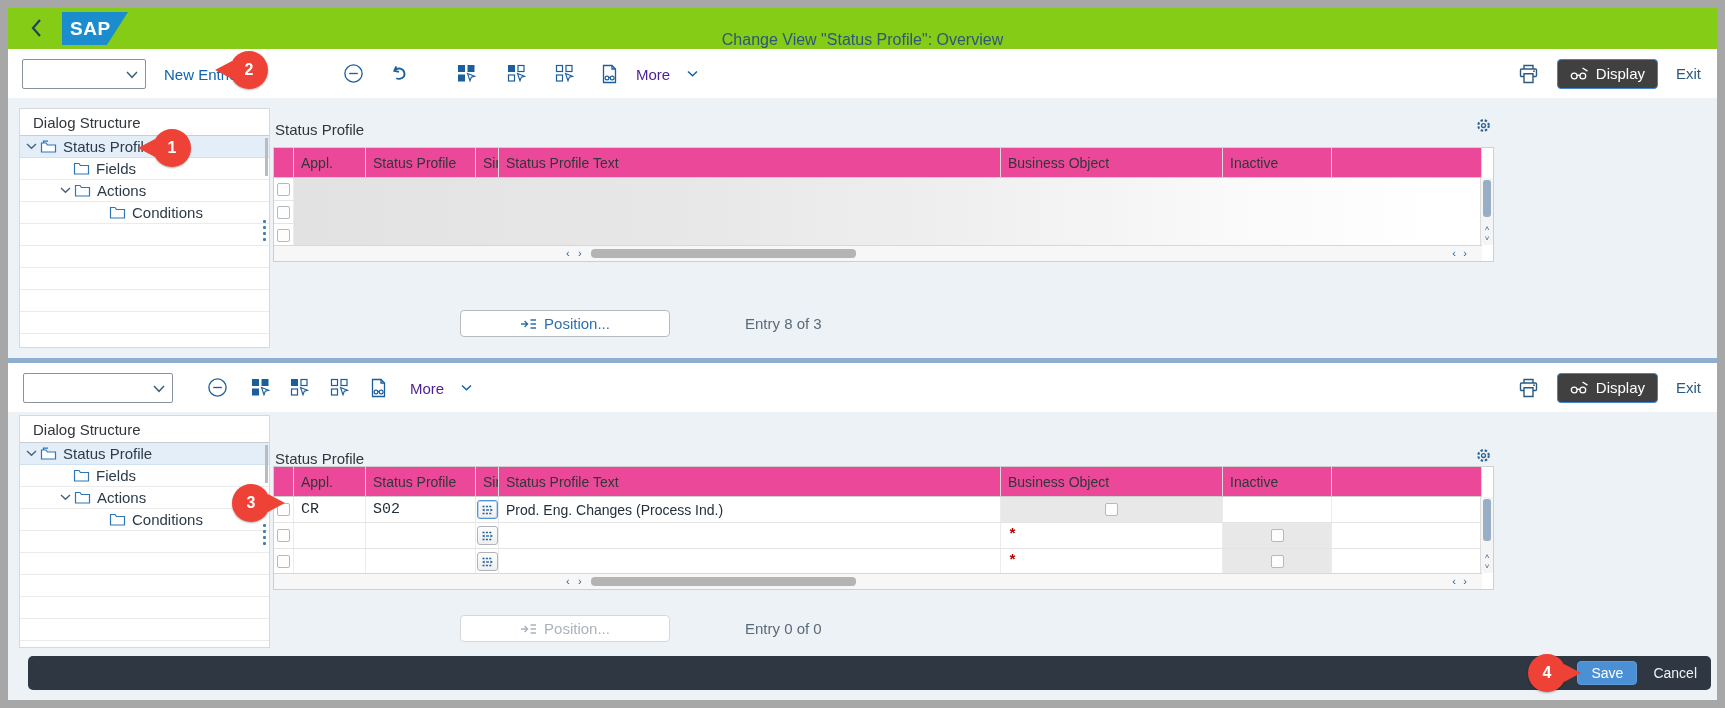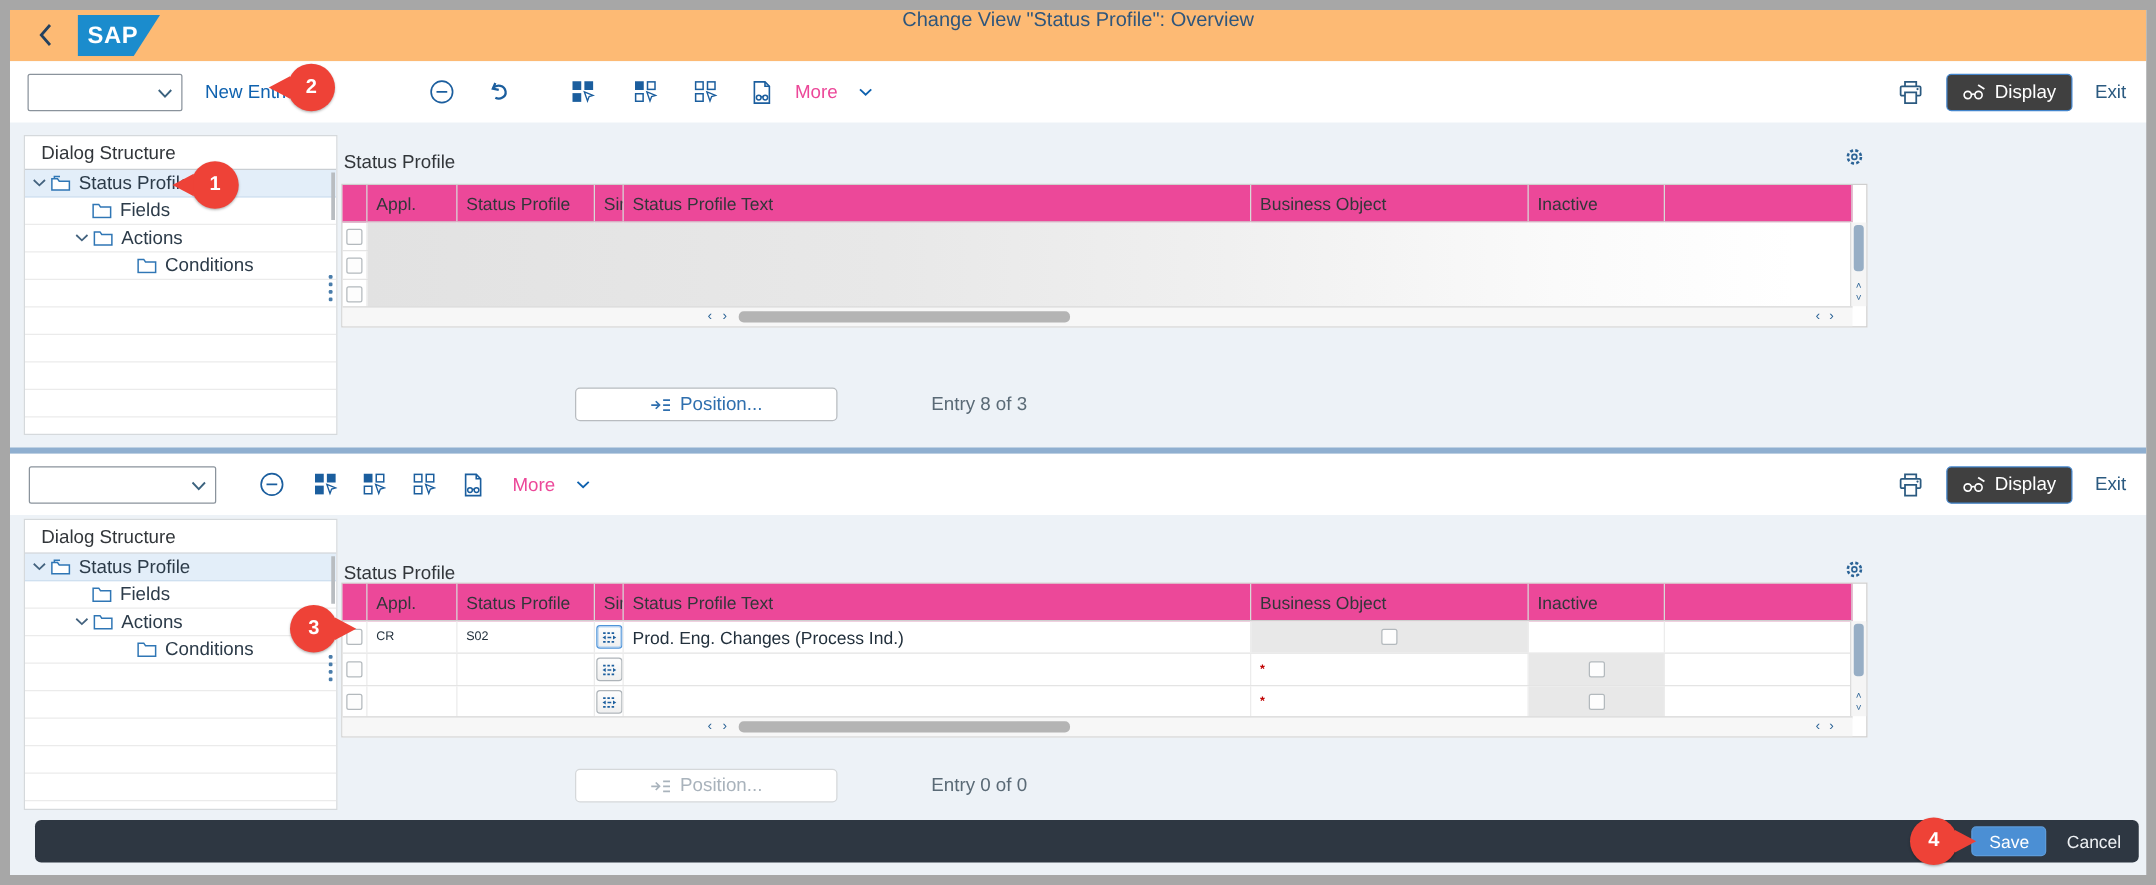--- a/index.html
+++ b/index.html
@@ -1,38 +1,38 @@
 <!DOCTYPE html>
 <html><head>
 <meta charset="utf-8">
 <style>
   *{margin:0;padding:0;box-sizing:border-box;font-family:"Liberation Sans",sans-serif}
   body{background:#888;}
   .root{position:relative;width:1725px;height:708px;background:#a7a7a7;overflow:hidden}
   .inner{position:absolute;left:8px;top:8px;width:1709px;height:692px;background:#edf2f7;overflow:hidden}
 
   
-  .appbar{position:absolute;left:0;top:0;width:100%;height:41px;background:#fdba74;display:flex;align-items:flex-start}
+  .appbar{position:absolute;left:0;top:0;width:100%;height:41px;background:#84cc16;display:flex;align-items:flex-end}
   .back{position:absolute;left:16px;top:8px;width:24px;height:24px;display:flex;align-items:center;justify-content:center;color:#24415f;cursor:pointer}
   .saplogo{position:absolute;left:54px;top:4px;width:66px;height:33px;background:#1b8ccd;clip-path:polygon(0 0,100% 0,68% 100%,0 100%);color:#fff;font-weight:bold;font-size:19px;display:flex;align-items:center;padding-left:8px;letter-spacing:.5px}
   .apptitle{width:100%;text-align:center;color:#2f567c;font-size:16px}
 
   
   .toolbar{position:absolute;left:0;width:100%;height:49px;background:#fff}
   .tb1{top:41px}.tb2{top:355px}
   .combo{position:absolute;top:50%;transform:translateY(-50%);height:30px;background:#fff;border:1px solid #8a939c;border-radius:2px}
   .tb1 .combo{left:14px;width:124px}
   .tb2 .combo{left:15px;width:150px}
   .combo svg{position:absolute;right:7px;top:11px}
   .tlink{position:absolute;top:50%;transform:translateY(-50%);color:#0f62af;font-size:15px;white-space:nowrap;cursor:pointer}
   .tb1 .new-entries{left:156px}
   .ticon{position:absolute;top:50%;transform:translateY(-50%);width:22px;height:22px;display:flex;align-items:center;justify-content:center;color:#1b5e9e;cursor:pointer}
   .tb1 .i-minus{left:334px}.tb1 .i-undo{left:380px}.tb1 .i-sel1{left:447px}.tb1 .i-sel2{left:497px}.tb1 .i-sel3{left:545px}.tb1 .i-doc{left:590px}.tb1 .more{left:628px}
   .tb2 .i-minus{left:198px}.tb2 .i-sel1{left:241px}.tb2 .i-sel2{left:280px}.tb2 .i-sel3{left:320px}.tb2 .i-doc{left:359px}.tb2 .more{left:402px}
-  .more{position:absolute;top:50%;transform:translateY(-50%);display:flex;align-items:center;gap:17px;color:#ec4899;font-size:15px;cursor:pointer}
+  .more{position:absolute;top:50%;transform:translateY(-50%);display:flex;align-items:center;gap:17px;color:#4c1d95;font-size:15px;cursor:pointer}
   .tb-right{position:absolute;right:16px;top:0;height:100%;display:flex;align-items:center;gap:18px}
   .printer{color:#2b5a80;display:flex;cursor:pointer}
   .display-btn{height:30px;padding:0 12px;background:#404040;border:1px solid #4385cc;border-radius:4px;color:#fff;font-size:15px;display:flex;align-items:center;gap:7px;cursor:pointer}
   .exit{color:#2b5a80;font-size:15px;cursor:pointer}
 
   
   .content{position:absolute;left:0;width:100%}
   .c1{top:90px;height:260px}
   .c2{top:404px;height:244px}
   .split{position:absolute;left:0;top:350px;width:100%;height:5px;background:#8fafd0}
@@ -62,21 +62,21 @@
   .c1 .gear{top:20px}.c2 .gear{top:36px}
   .tbl{position:absolute;left:0;width:1221px;background:#fff;border:1px solid #cfcfcf}
   .c1 .tbl{top:49px;height:115px}
   .c2 .tbl{top:54px;height:124px}
   .grid{display:grid;grid-template-columns:20px 72px 110px 23px 502px 222px 109px 1fr;width:1208px}
   .thead{height:30px;background:#ec4899;border-bottom:1px solid #cfcfcf}
   .hc{border-right:1px solid #d8d8d8;display:flex;align-items:center;padding-left:7px;font-size:14px;color:#32363a;overflow:hidden;white-space:nowrap}
   .trw{border-bottom:1px solid #e4e4e4}
   .c1 .trw{height:23px}.c2 .trw{height:26px}
   .tc{border-right:1px solid #ececec;display:flex;align-items:center;padding-left:7px;font-size:14px;color:#22303c;overflow:hidden;white-space:nowrap}
-  .mono{font-family:Liberation Sans, sans-serif;font-size:10px}
+  .mono{font-family:Liberation Mono, monospace;font-size:15px}
   .req{color:#c00000;font-weight:bold}
   .selc{justify-content:center;padding:0}
   .cb{width:13px;height:13px;border:1px solid #b3b9bd;border-radius:2px;background:#fdfdfd;display:inline-block}
   .inactive-c{background:#e8e8e8;justify-content:center;padding:0}
   .simc{justify-content:center;padding:0}
   .simbtn{width:21px;height:19px;border:1px solid #aeb4b9;border-radius:3px;background:linear-gradient(#fdfdfd,#efefef);display:flex;align-items:center;justify-content:center;color:#1b5e9e;cursor:pointer}
   .simbtn.focus{border-color:#4f94d9;box-shadow:inset 0 0 0 1px #bcd7f2}
   .tbody1{position:relative}
   .blurrows{position:absolute;left:20px;top:0;width:1188px;height:69px;background:linear-gradient(90deg,#e2e2e2 0%,#e8e8e8 35%,#f0f0f0 58%,#fafafa 80%,#ffffff 96%)}
   .vstrip{position:absolute;right:0;top:30px;bottom:16px;width:13px;background:#f5f5f5;border-left:1px solid #dcdcdc}

